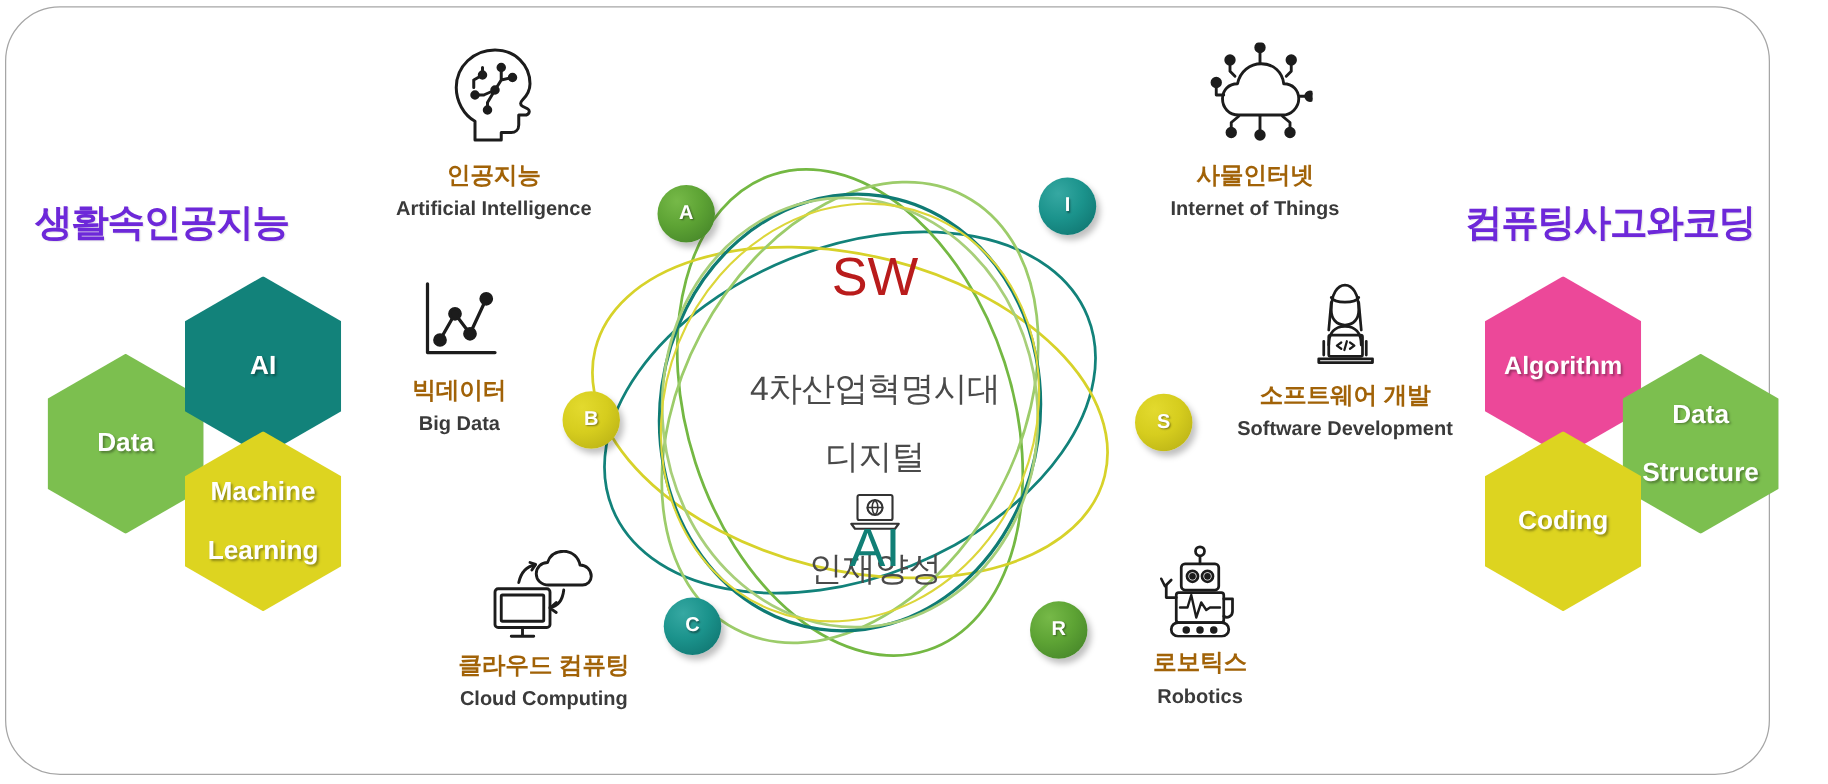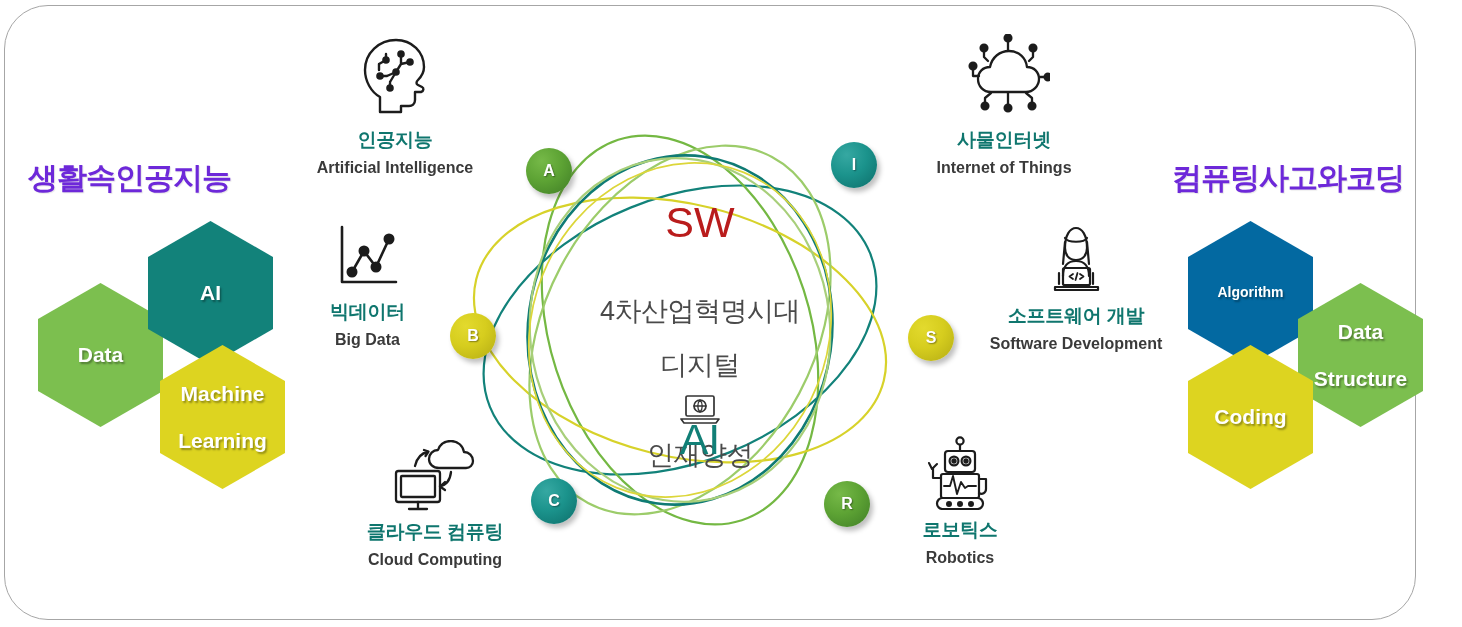--- a/index.html
+++ b/index.html
@@ -54,21 +54,21 @@
   .hex span { display: block; padding: 0 4px; }
 
   
   .topic {
     position: absolute;
     width: 200px;
     text-align: center;
   }
   .topic .glyph { height: 92px; display:flex; align-items:flex-end; justify-content:center; }
   .topic .ko {
-    font-size: 19px; font-weight: bold; color: #0f766e;
+    font-size: 19px; font-weight: bold; color: #a16207;
     margin-top: 7px; white-space: nowrap; letter-spacing: -0.2px;
   }
   .topic .en {
     font-size: 16px; font-weight: bold; color: #3a3a3a;
     margin-top: 6px; white-space: nowrap;
   }
   .topic.small .glyph { height: 74px; }
 
   
   #orbit {
@@ -124,30 +124,30 @@
   <div class="frame"></div>
 
   <div class="section-title" id="title-left">생활속인공지능</div>
 
   <div class="hex" style="left:38px; top:283px; background:#7cbf4f;">
     <span>Data</span>
   </div>
   <div class="hex" style="left:148px; top:221px; background:#12827a;">
     <span>AI</span>
   </div>
-  <div class="hex" style="left:148px; top:345px; background:#ddd420;margin-left:12px;">
+  <div class="hex" style="left:148px; top:345px; background:#ddd420;">
     <span>
       <span>Machine</span><br>
       <span>Learning</span>
     </span>
   </div>
 
   <div class="section-title" id="title-right">컴퓨팅사고와코딩</div>
 
-  <div class="hex" style="left:1188px; top:221px; background:#0369a1; font-size:14px;">
+  <div class="hex" style="left:1188px; top:221px; background:#ec4899; font-size:20px;">
     <span>Algorithm</span>
   </div>
   <div class="hex" style="left:1298px; top:283px; background:#7cbf4f;">
     <span>
       <span>Data</span><br>
       <span>Structure</span>
     </span>
   </div>
   <div class="hex" style="left:1188px; top:345px; background:#ddd420;">
     <span>Coding</span>

